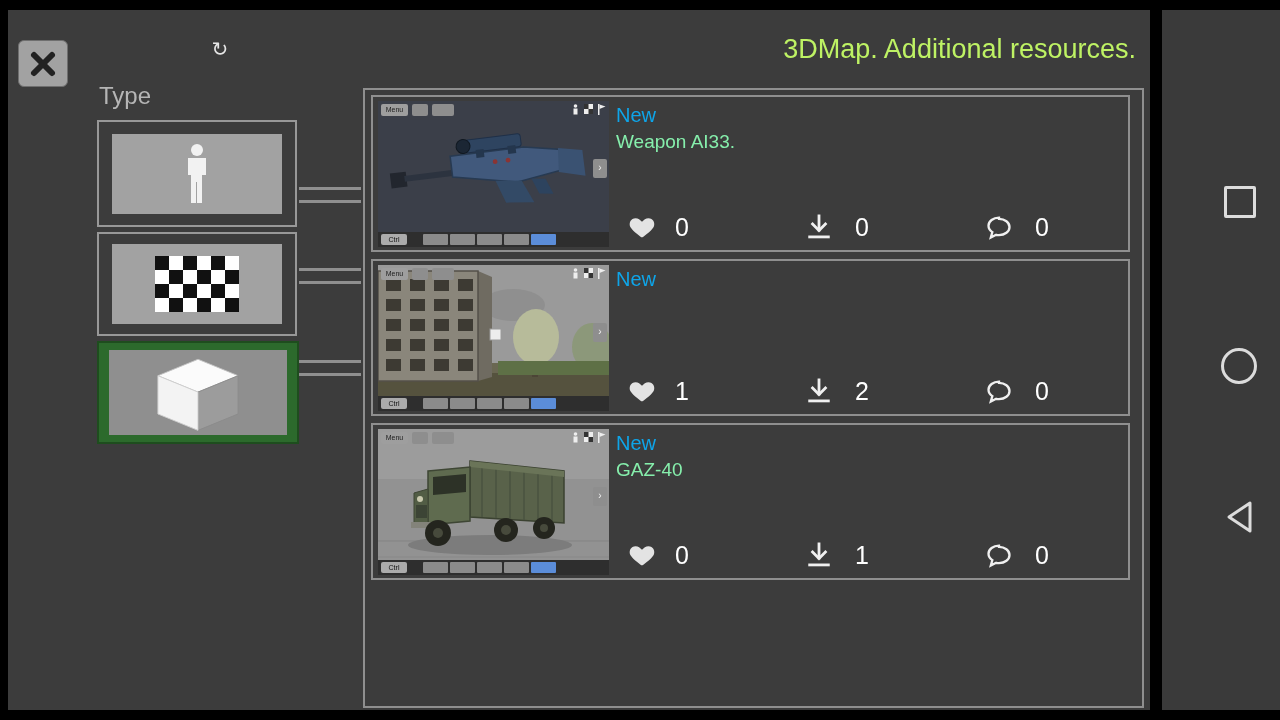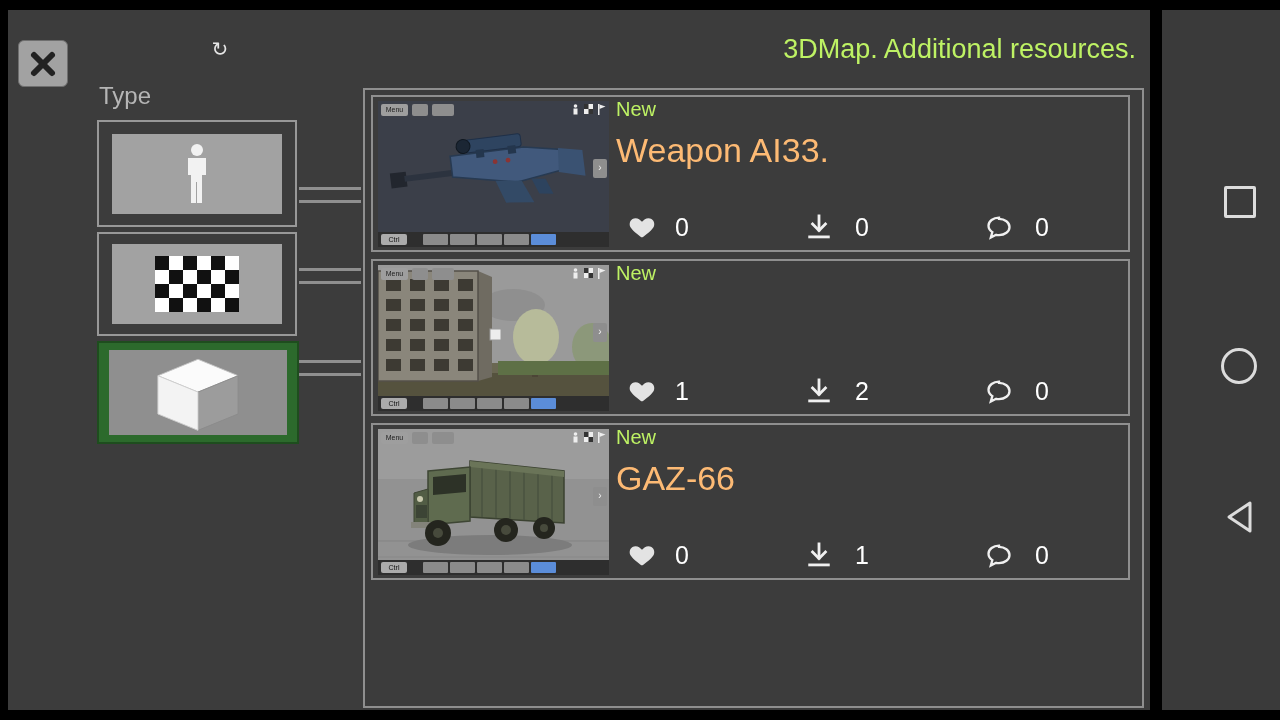--- a/index.html
+++ b/index.html
@@ -45,22 +45,22 @@
   .t-icons svg{display:block;}
   .t-side{position:absolute;right:2px;top:58px;width:14px;height:19px;background:#8e8e8e;border-radius:2px;
     color:#efefef;font-size:10px;text-align:center;line-height:18px;}
   .t-bottom{position:absolute;left:0;right:0;bottom:0;height:15px;background:#2e2e2e;display:flex;align-items:center;}
   .t-ctrl{margin-left:3px;width:26px;height:11px;background:#ababab;border-radius:2px;
     font-size:7px;color:#111;text-align:center;line-height:11px;}
   .t-modes{margin-left:16px;display:flex;gap:2px;}
   .t-mode{width:25px;height:11px;background:#8b8b8b;border-radius:1px;}
   .t-mode.active{background:#5b8dd9;}
 
-  .badge-new{position:absolute;left:243px;top:1px;font-size:20px;color:#bef264;}
-  .res-title{position:absolute;left:243px;top:34px;font-size:34px;color:#fdba74;}
+  .badge-new{position:absolute;left:243px;top:7px;font-size:20px;color:#0ea5e9;}
+  .res-title{position:absolute;left:243px;top:34px;font-size:19px;color:#86efac;}
   .stat-icon{position:absolute;top:116px;width:28px;height:28px;cursor:pointer;}
   .stat-count{position:absolute;top:116px;font-size:25px;color:#fff;line-height:28px;}
   .s-like{left:255px;} .s-like-n{left:302px;}
   .s-dl{left:432px;} .s-dl-n{left:482px;}
   .s-cm{left:612px;} .s-cm-n{left:662px;}
 
   
   .nav-square{position:absolute;left:1224px;top:186px;width:26px;height:26px;border:3px solid #dcdcdc;border-radius:2px;cursor:pointer;}
   .nav-circle{position:absolute;left:1221px;top:348px;width:30px;height:30px;border:3px solid #dcdcdc;border-radius:50%;cursor:pointer;}
   .nav-back{position:absolute;left:1224px;top:499px;cursor:pointer;}
@@ -346,21 +346,21 @@
         <div class="t-modes">
           <div class="t-mode"></div>
           <div class="t-mode"></div>
           <div class="t-mode"></div>
           <div class="t-mode"></div>
           <div class="t-mode active"></div>
         </div>
       </div>
     </div>
     <div class="badge-new">New</div>
-    <div class="res-title">GAZ-66</div>
+    <div class="res-title">GAZ-40</div>
     <svg class="stat-icon s-like" viewBox="0 0 24 24">
         <path d="M12 21s-7.6-5-10-9.1C.4 8.4 2.5 4.4 6.5 4.4c2.3 0 3.9 1.3 5.5 3.2 1.6-1.9 3.2-3.2 5.5-3.2 4 0 6.1 4 4.5 7.5C19.6 16 12 21 12 21z" fill="#e3e3e3"></path>
       </svg>
     <div class="stat-count s-like-n">0</div>
     <svg class="stat-icon s-dl" viewBox="0 0 24 24">
         <g stroke="#f0f0f0" stroke-width="2.4" fill="none" stroke-linecap="square">
           <path d="M12 2.5v12"></path>
           <path d="M6.5 9.5L12 15l5.5-5.5"></path>
           <path d="M4 20.5h16"></path>
         </g>

